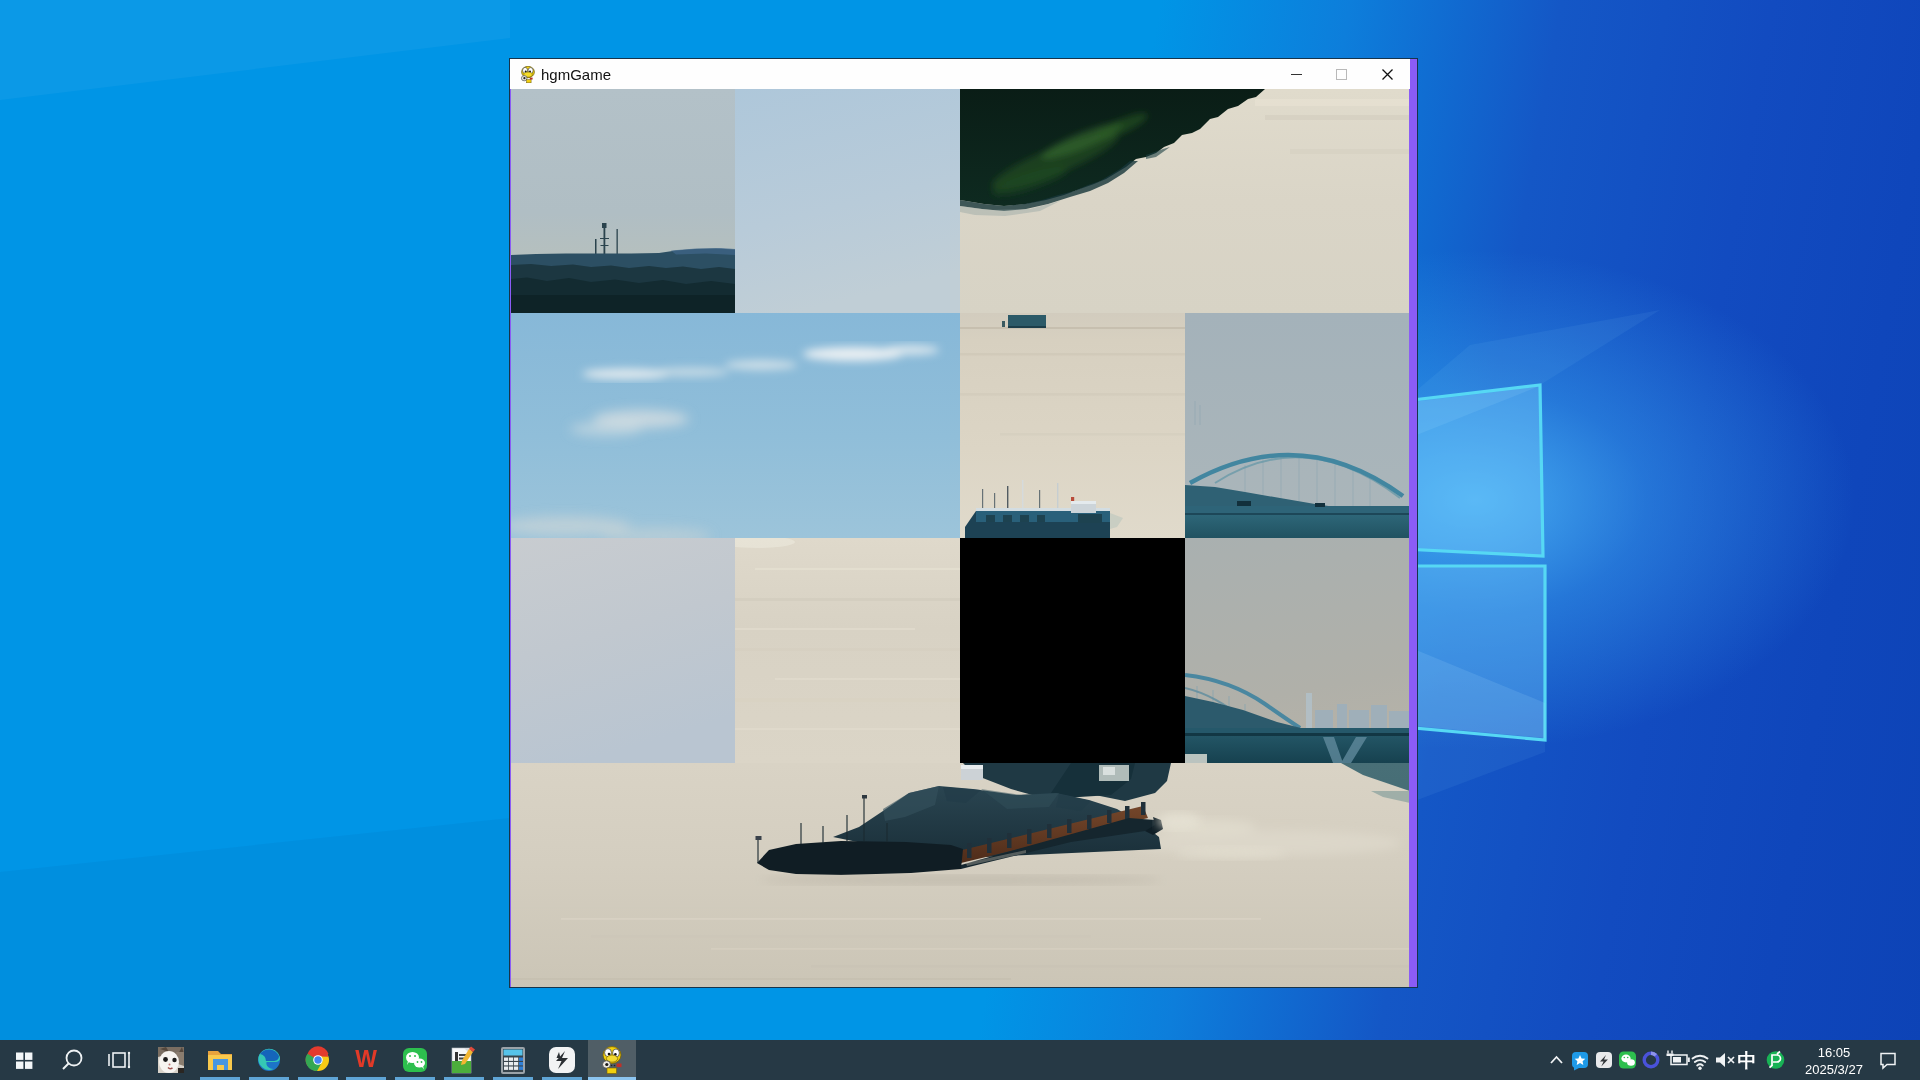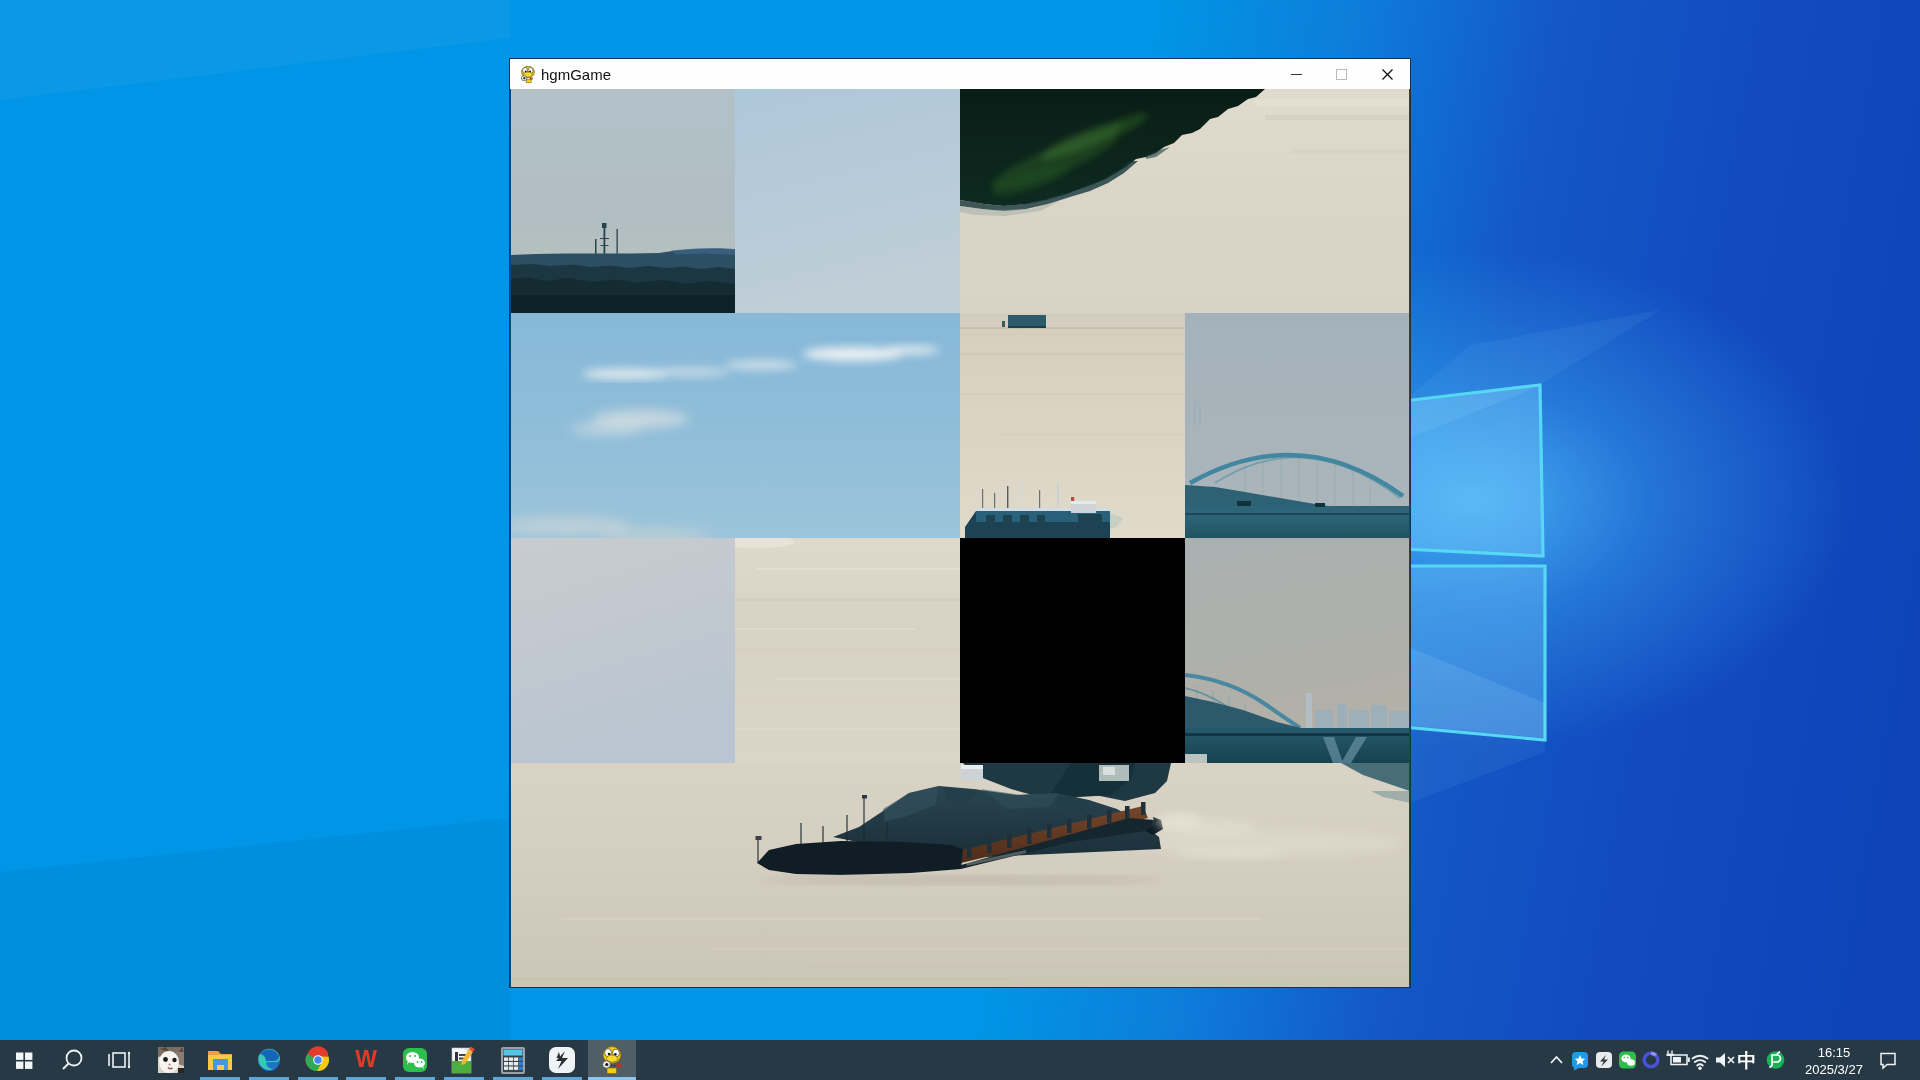--- a/index.html
+++ b/index.html
@@ -4,21 +4,21 @@
 <style>
 html,body{margin:0;padding:0;width:1920px;height:1080px;overflow:hidden;
   font-family:"Liberation Sans",sans-serif;}
 #desktop{position:absolute;left:0;top:0;width:1920px;height:1080px;
   background:
     radial-gradient(380px 250px at 1475px 500px, rgba(82,192,252,.8) 0%, rgba(62,172,246,.42) 45%, rgba(40,140,235,0) 100%),
     linear-gradient(100deg, #0095e6 0%, #0095e6 55%, #0d7edb 64%, #1457c6 74%, #124bc0 84%, #0f46bb 92%, #0d43b6 100%);
 }
 #wallsvg{position:absolute;left:0;top:0;}
 .win{position:absolute;left:509px;top:58px;width:900px;height:928px;
-  border:1px solid #17344b;background:#0c4a6e;}
+  border:1px solid #17344b;background:#8b5cf6;padding-left:7px;}
 .titlebar{position:absolute;left:0;top:0;width:900px;height:30px;background:#fefefe;}
 .titletxt{position:absolute;left:31px;top:7px;font-size:15px;color:#111;}
 .btn-min{position:absolute;left:781px;top:15px;width:11px;height:1px;background:#333;}
 .btn-max{position:absolute;left:826px;top:10px;width:9px;height:9px;border:1px solid #b9b9b9;}
 .canvas{position:absolute;left:1px;top:30px;width:898px;height:898px;background:#d9d9d9;overflow:hidden;}
 .tile{position:absolute;overflow:hidden;}
 #taskbar{position:absolute;left:0;top:1040px;width:1920px;height:40px;background:#263945;}
 .traytxt{position:absolute;color:#fff;font-size:13px;text-align:center;width:80px;}
 </style>
 </head>
@@ -558,14 +558,14 @@
     <path d="M176,17.5 h4 l5,-4.5 v14 l-5,-4.5 h-4 Z"></path>
   </g>
   <path d="M188,17 l6,6 M194,17 l-6,6" stroke="#f0f3f5" stroke-width="1.7"></path>
   <text x="207" y="26.5" font-size="19" font-weight="bold" text-anchor="middle" fill="#fff" font-family="Liberation Sans">中</text>
   <circle cx="235.5" cy="20" r="8.8" fill="#18b255"></circle>
   <path d="M232,25.5 v-10.5 h5 a3.4,3.4 0 0 1 0,7 h-4 M237,14 l3,-2.5 M232.5,25 l-3,2.6" stroke="#fff" stroke-width="1.7" fill="none"></path>
   <g fill="none" stroke="#f0f3f5" stroke-width="1.5">
     <path d="M341,13.5 h14 v11 h-8 l-4,3.5 v-3.5 h-2 Z"></path>
   </g>
 </svg>
-<div class="traytxt" style="left:1794px;top:1045px">16:15</div>
+<div class="traytxt" style="left:1794px;top:1045px">16:05</div>
 <div class="traytxt" style="left:1794px;top:1062px">2025/3/27</div>
 
 </body></html>

